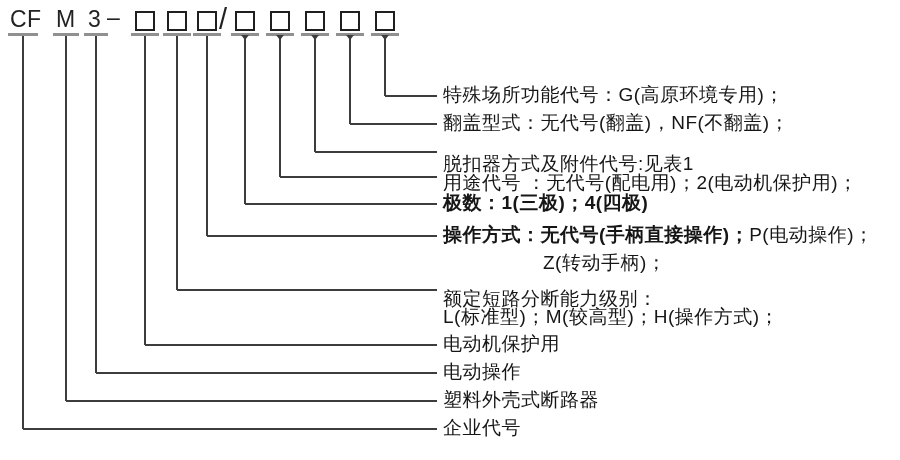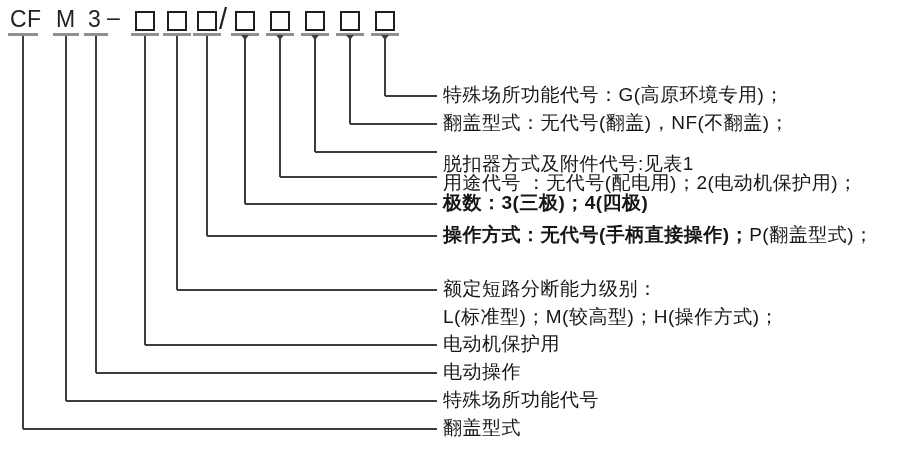--- a/index.html
+++ b/index.html
@@ -120,22 +120,23 @@
   <div class="h" style="left:177px;top:289.25px;width:260px;"></div>
   <div class="h" style="left:145px;top:344.25px;width:292px;"></div>
   <div class="h" style="left:96px;top:372.25px;width:341px;"></div>
   <div class="h" style="left:66px;top:400.25px;width:371px;"></div>
   <div class="h" style="left:23px;top:428.25px;width:414px;"></div>
 
   <div class="label" style="left:443px;top:113px;">翻盖型式：无代号(翻盖)，NF(不翻盖)；</div>
   <div class="label" style="left:443px;top:85px;">特殊场所功能代号：G(高原环境专用)；</div>
   <div class="label" style="left:443px;top:141px;margin-top:32px;">用途代号 ：无代号(配电用)；2(电动机保护用)；</div>
   <div class="label" style="left:443px;top:154px;">脱扣器方式及附件代号:见表1</div>
-  <div class="label bold" style="left:443px;top:193px;">极数：3(三极)；4(四极)</div>
-  <div class="label" style="left:443px;top:225px;"><span class="bold-part">操作方式：无代号(手柄直接操作)；</span><span>P(翻盖型式)；</span></div>
-  <div class="label" style="left:443px;top:279px;">额定短路分断能力级别：</div>
+  <div class="label bold" style="left:443px;top:193px;">极数：1(三极)；4(四极)</div>
+  <div class="label" style="left:443px;top:225px;"><span class="bold-part">操作方式：无代号(手柄直接操作)；</span><span>P(电动操作)；</span></div>
+  <div class="label" style="left:543px;top:253px;">Z(转动手柄)；</div>
+  <div class="label" style="left:443px;top:289px;">额定短路分断能力级别：</div>
   <div class="label" style="left:443px;top:307px;">L(标准型)；M(较高型)；H(操作方式)；</div>
   <div class="label" style="left:443px;top:334px;">电动机保护用</div>
   <div class="label" style="left:443px;top:362px;">电动操作</div>
-  <div class="label" style="left:443px;top:390px;">特殊场所功能代号</div>
-  <div class="label" style="left:443px;top:418px;">翻盖型式</div>
+  <div class="label" style="left:443px;top:390px;">塑料外壳式断路器</div>
+  <div class="label" style="left:443px;top:418px;">企业代号</div>
 
 </div>
 
 </body></html>

